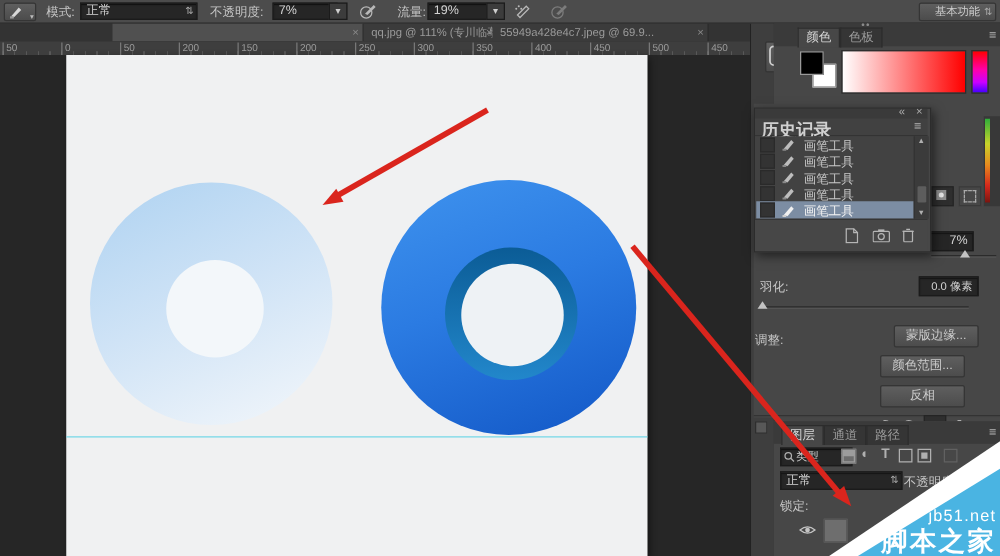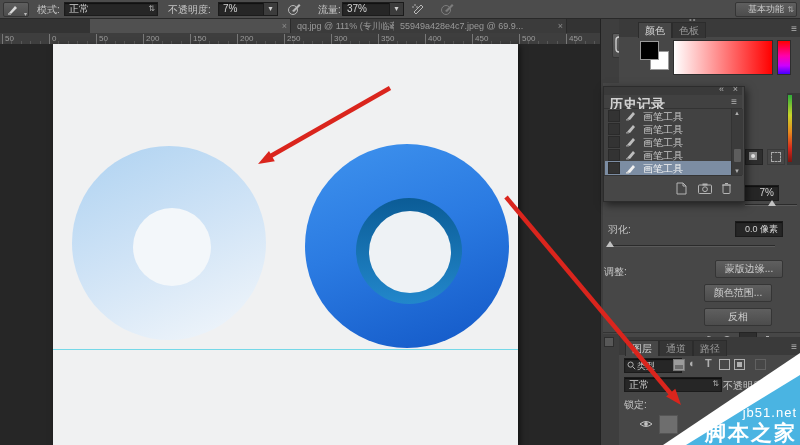--- a/index.html
+++ b/index.html
@@ -62,21 +62,21 @@
 
     <span class="abs" style="left:287px;top:2px;">
       <svg width="15" height="14" viewBox="0 0 15 14">
           <circle cx="6" cy="8" r="4.5" fill="none" stroke="#b8b8b8"></circle>
           <path d="M5 9 L12 2 L13.5 3.5 L7 10 Z" fill="#b8b8b8"></path>
         </svg>
     </span>
 
     <span class="abs lbl" style="left:318px;top:3px;">流量:</span>
     <div class="abs well" style="left:342px;top:2px;width:44px;height:12px;">
-      <span>37%</span>
+      <span>19%</span>
     </div>
     <div class="abs drop" style="left:389px;top:2px;width:13px;height:12px;">▾</div>
 
     <span class="abs" style="left:410px;top:2px;">
       <svg width="16" height="14" viewBox="0 0 16 14">
           <path d="M4 10 L11 3 L13 5 L6 12 Z" fill="none" stroke="#b8b8b8"></path>
           <circle cx="3" cy="5" r="0.8" fill="#b8b8b8"></circle>
           <circle cx="5" cy="3" r="0.8" fill="#b8b8b8"></circle>
           <circle cx="7" cy="5" r="0.8" fill="#b8b8b8"></circle>
         </svg>

